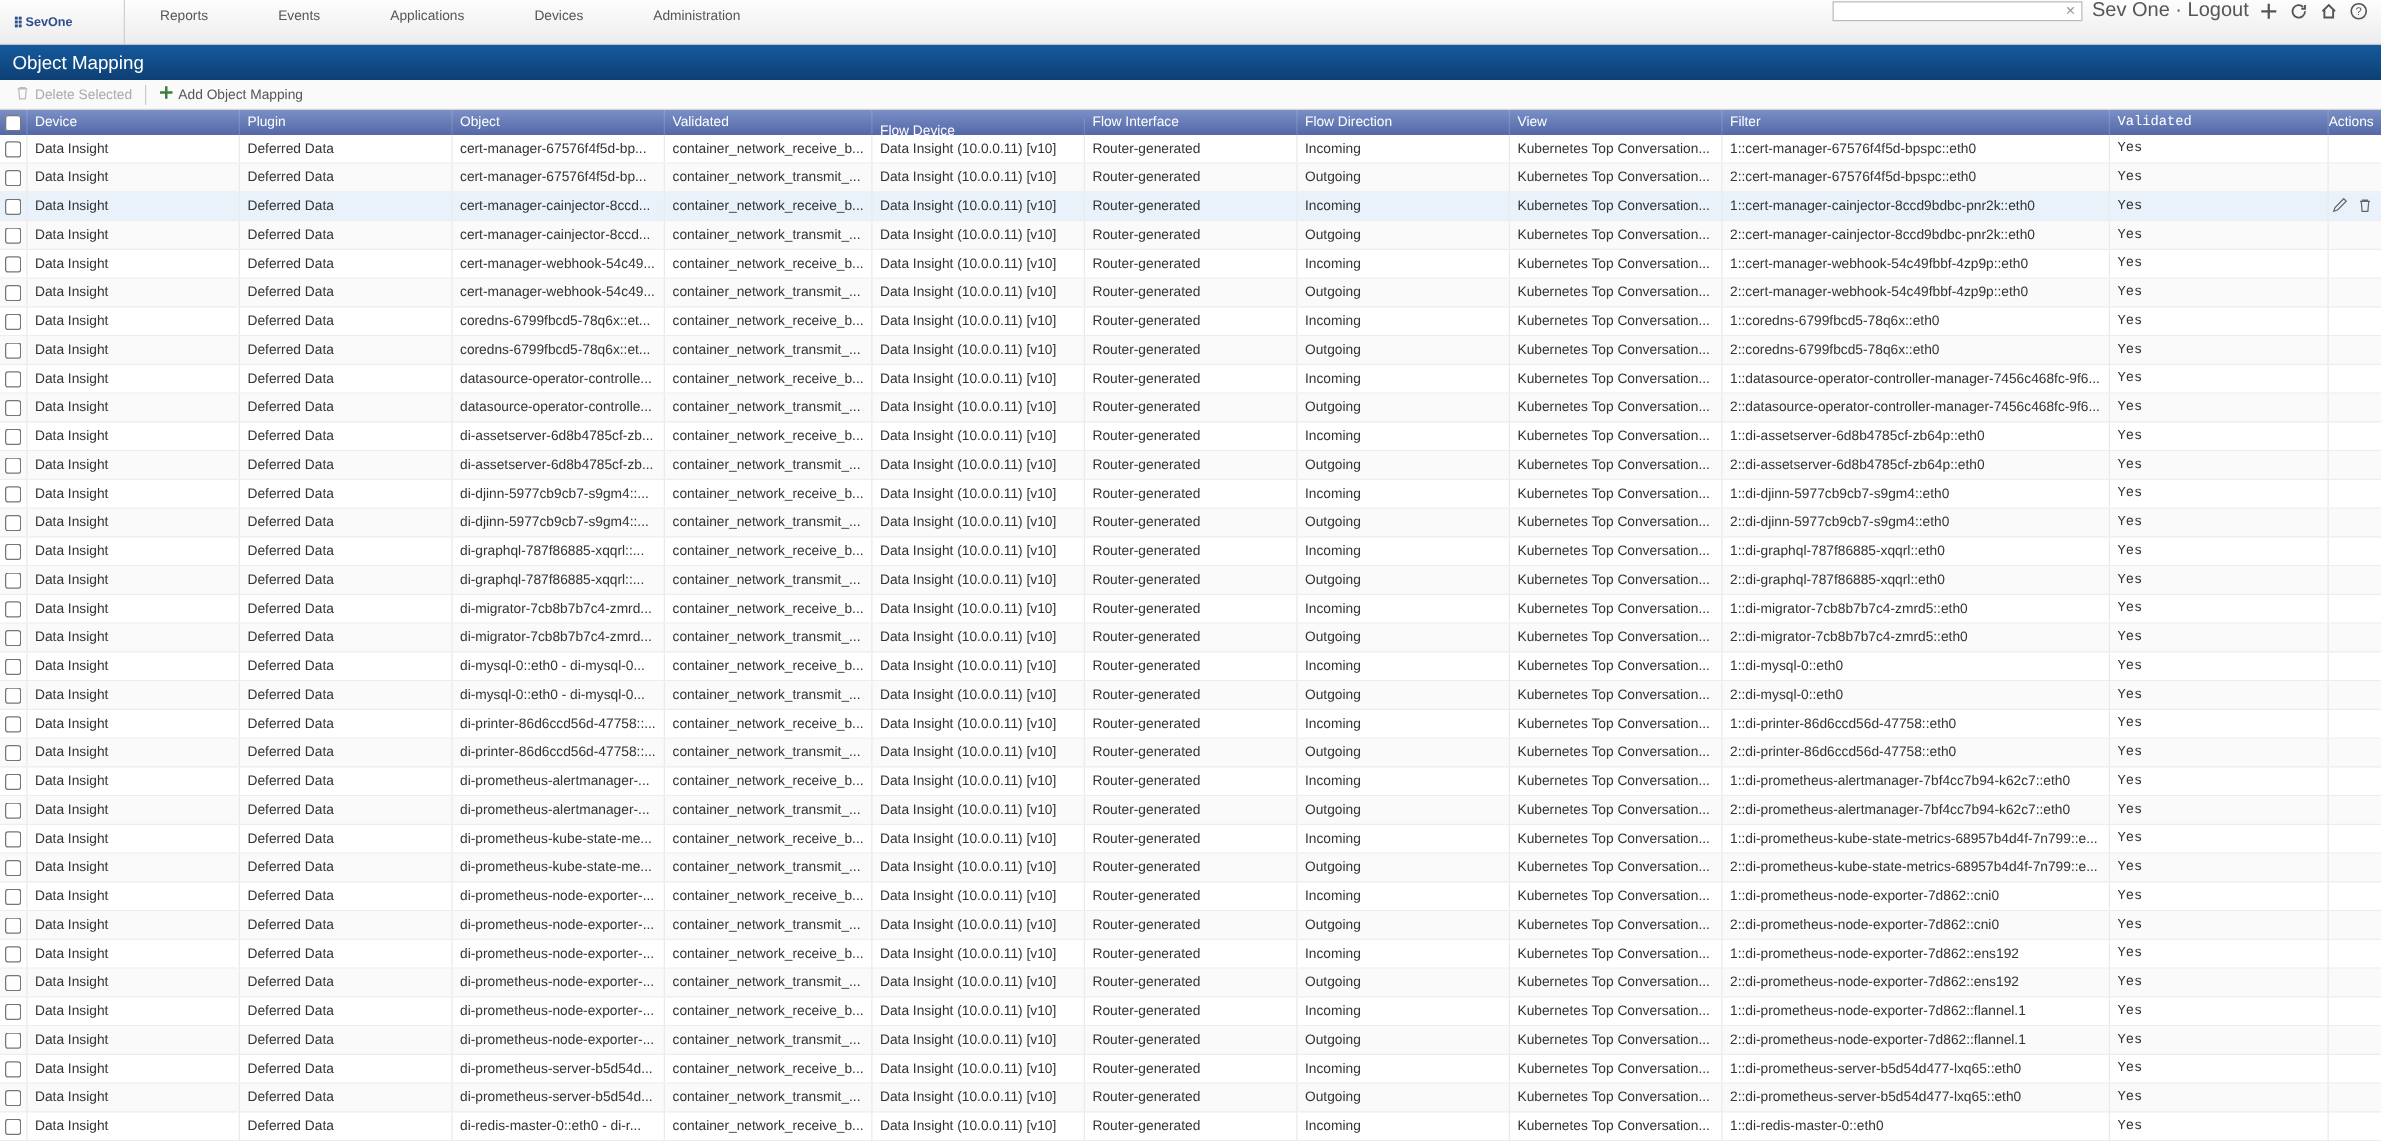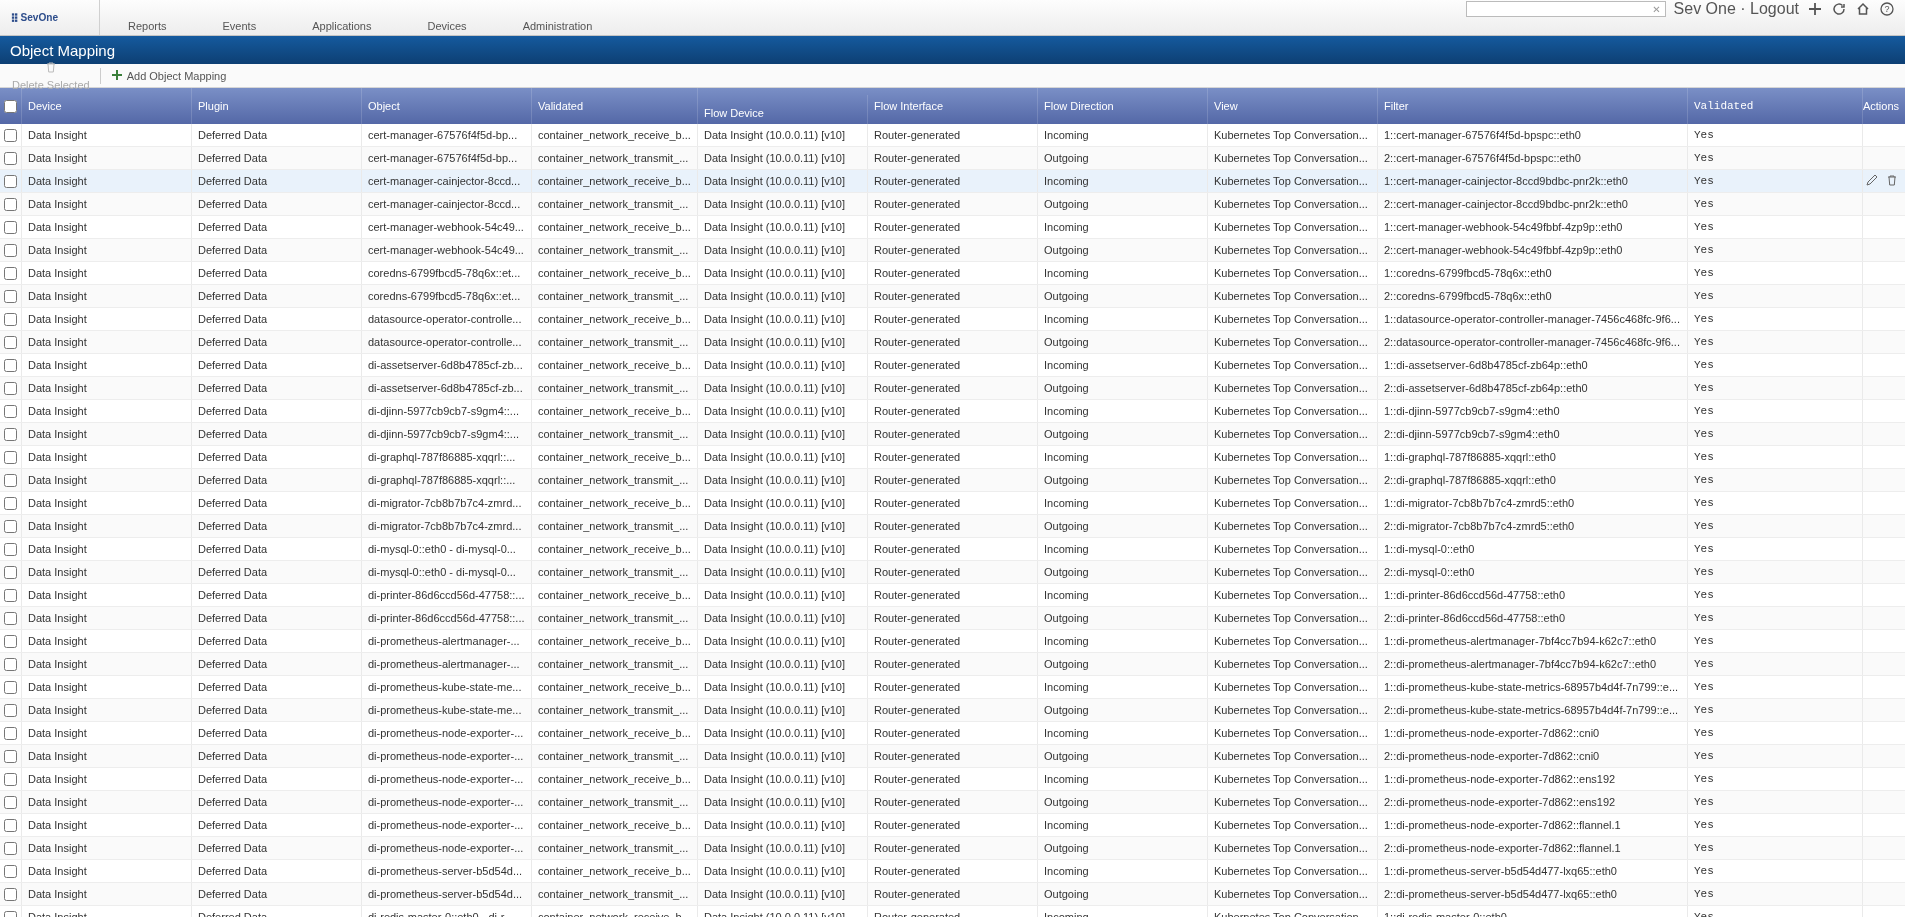--- a/index.html
+++ b/index.html
@@ -3,40 +3,40 @@
 <meta charset="utf-8">
 <style>
 * { margin: 0; padding: 0; box-sizing: border-box; }
 body { font-family: Arial, Helvetica, sans-serif; font-size: 11px; color: #333; background: #fff; width: 1905px; }
 
 
 .topnav { height: 36px; background: linear-gradient(#fdfdfd,#ededed); border-bottom: 1px solid #c4c4c4; display: flex; align-items: flex-start; }
 .logo { width: 100px; display: flex; align-items: center; justify-content: center; height: 100%; border-right: 1px solid #d0d0d0; }
 .logo svg { height: 14px; }
 .menu { display: flex; }
-.menu-item { padding: 16px 28px; height: 20px; line-height: 20px; color: #555; cursor: pointer; }
+.menu-item { padding: 3px 28px; height: 20px; line-height: 20px; color: #555; cursor: pointer; }
 .topnav-right { margin-left: auto; display: flex; align-items: center; gap: 8px; padding-right: 10px; }
 .searchbox { width: 200px; height: 16px; border: 1px solid #bbb; background: #fff; display: flex; align-items: center; justify-content: flex-end; padding: 0 4px; }
 .searchbox .clear { color: #999; font-size: 10px; cursor: pointer; }
 .user-links { font-size: 16px; color: #555; }
 .user-links span { cursor: pointer; }
 .icon-btn { width: 16px; height: 16px; display: inline-flex; align-items: center; justify-content: center; cursor: pointer; color: #555; }
 
 
 .titlebar { background: linear-gradient(#155a9e,#0d3f73); color: #fff; height: 28px; display: flex; align-items: center; padding: 0 10px; font-size: 15px; font-weight: normal; }
 
 
 .toolbar { height: 24px; background: #fafafa; border-bottom: 1px solid #d6d6d6; display: flex; align-items: center; padding: 0 6px; gap: 0; }
 .toolbar .tb-btn { display: flex; align-items: center; gap: 4px; padding: 2px 6px; cursor: pointer; color: #555; }
-.toolbar .tb-btn.disabled { color: #aaa; cursor: default; flex-direction: column; }
+.toolbar .tb-btn.disabled { color: #aaa; cursor: default; }
 .toolbar .sep { width: 1px; height: 16px; background: #ccc; margin: 0 4px; }
 
 
 .grid { width: 100%; }
-.grid-head { display: flex; background: linear-gradient(#7a8fc6,#5468a7); color: #fff; height: 36px; align-items: center; font-size: 11px; }
+.grid-head { display: flex; background: linear-gradient(#7a8fc6,#5468a7); color: #fff; height: 20px; align-items: center; font-size: 11px; }
 .grid-head .col, .grid-row .col { padding: 0 6px; overflow: hidden; white-space: nowrap; text-overflow: ellipsis; border-right: 1px solid rgba(255,255,255,0.15); height: 100%; display: flex; align-items: center; }
 .grid-row .col { border-right: 1px solid #eaeaea; }
 .col.cb { width: 22px; flex: none; justify-content: center; }
 .col.cb input { margin:0; }
 .col.device { width: 170px; flex: none; }
 .col.plugin { width: 170px; flex: none; }
 .col.object { width: 170px; flex: none; }
 .col.indicator { width: 166px; flex: none; }
 .col.flowdev { width: 170px; flex: none; margin-top: 13px; }
 .col.flowif { width: 170px; flex: none; }

